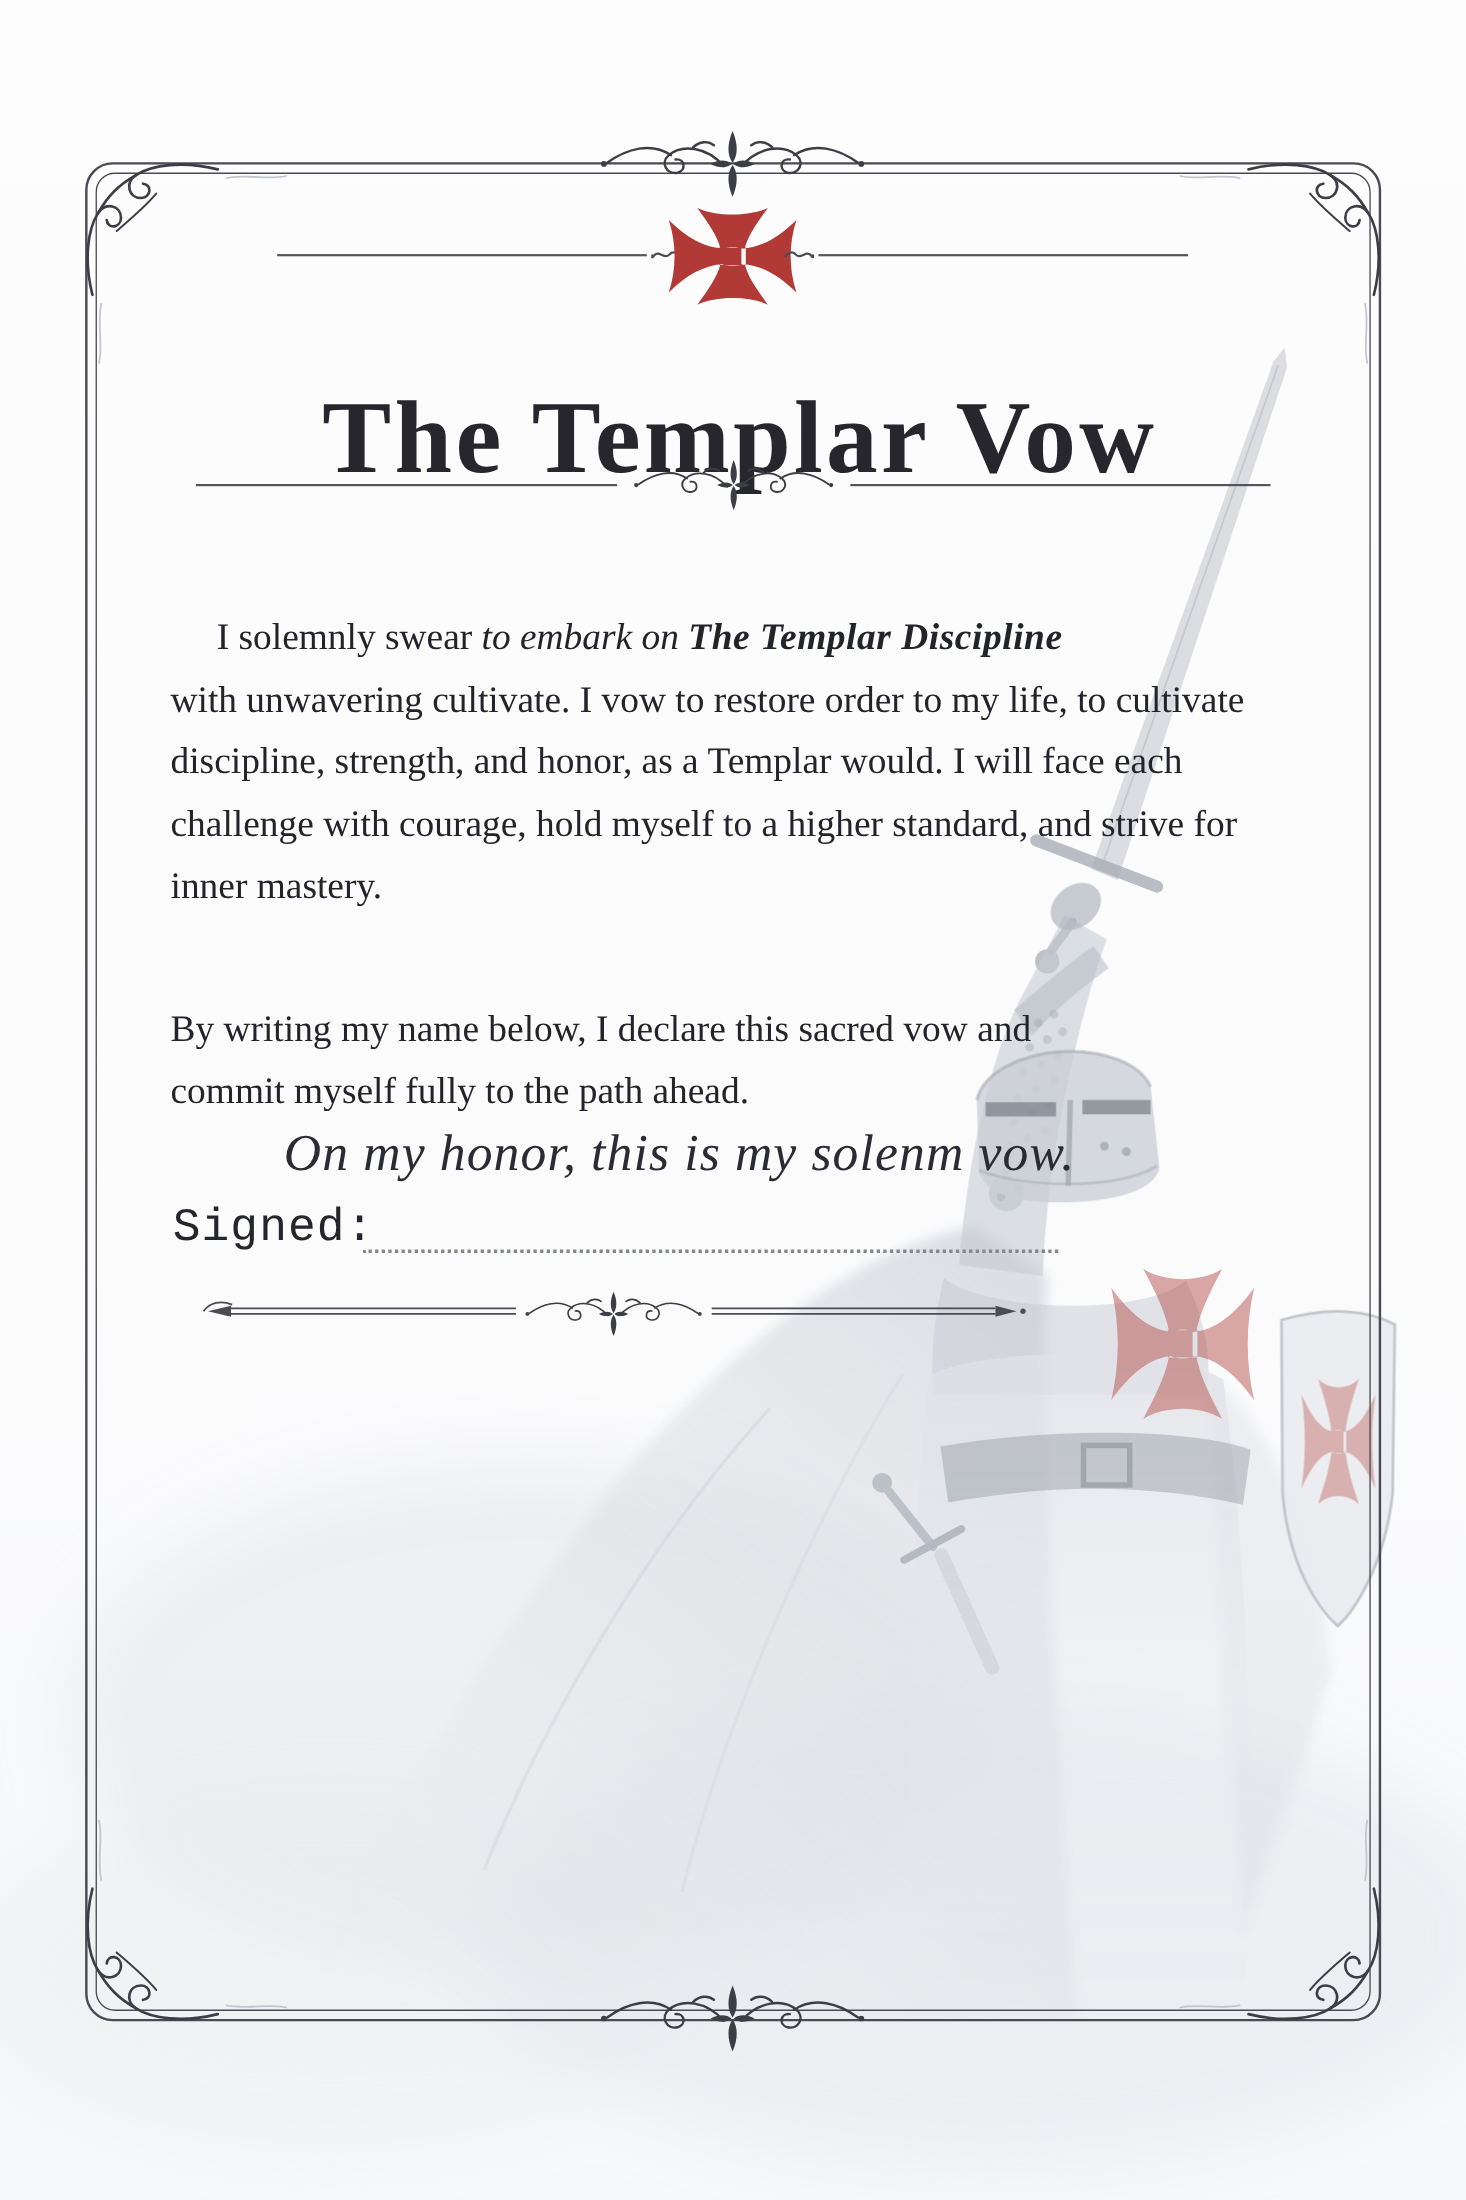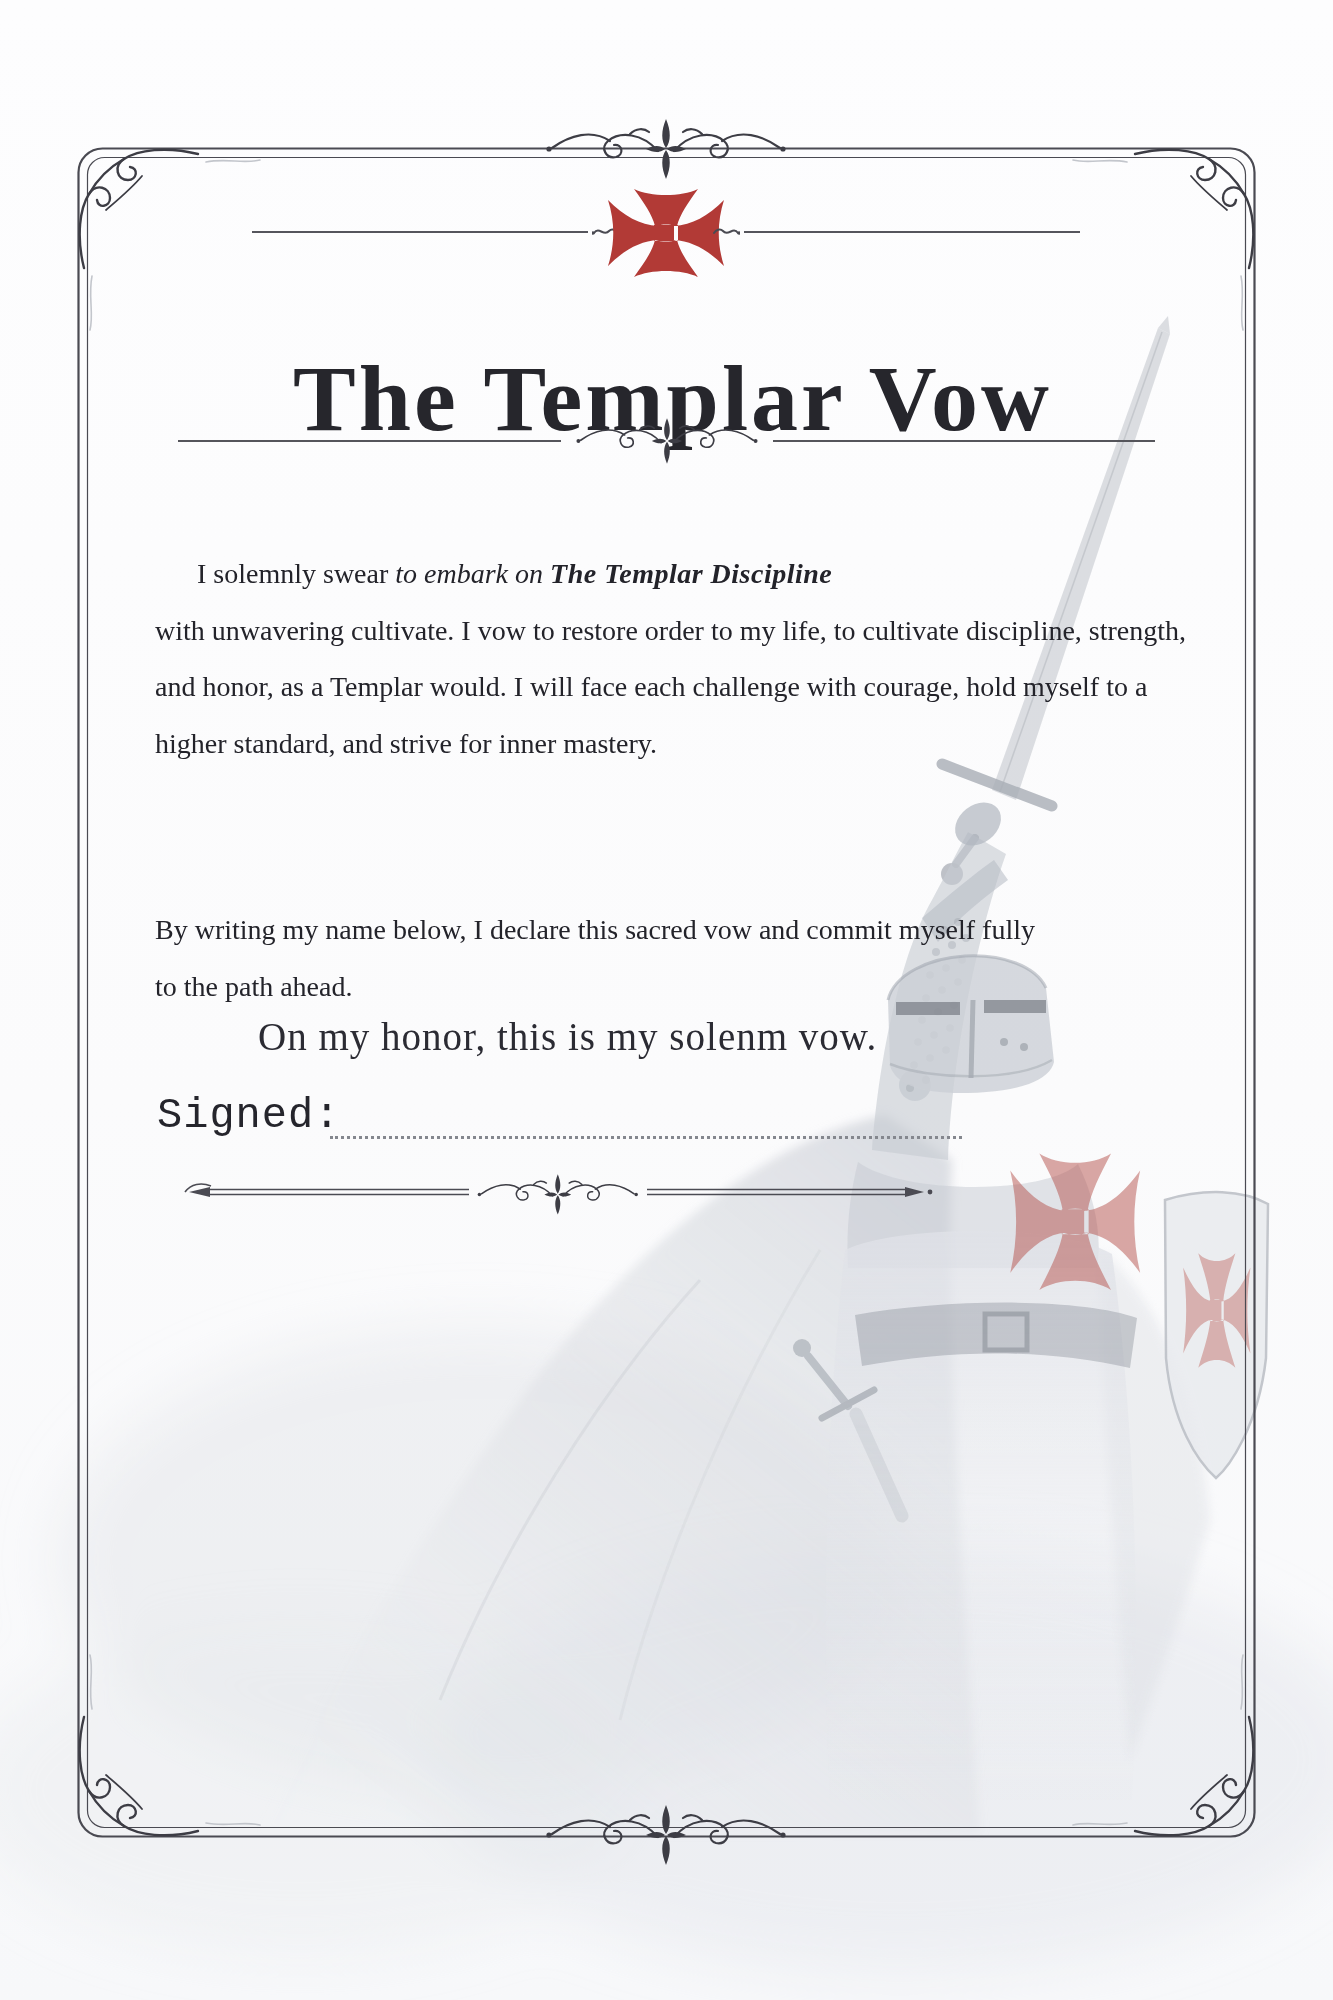--- a/index.html
+++ b/index.html
@@ -19,27 +19,27 @@
     text-align:center;font-size:94px;font-weight:700;
     letter-spacing:3px;color:#26262c;line-height:1.1;
   }
   .divider1{
     position:absolute;left:178px;right:178px;top:412px;height:58px;
     display:flex;align-items:center;
   }
   .divider1 .line{flex:1;height:1.6px;background:#55555b;}
   .para{
     position:absolute;left:155px;
-    font-size:28px;line-height:56.5px;color:#23232a;
+    font-size:34px;line-height:56.5px;color:#23232a;
   }
   .p1{top:518px;width:1035px;text-indent:42px;}
   .p2{top:874px;width:880px;}
   .honor{
     position:absolute;left:258px;top:975px;
-    font-size:39px;color:#2b2b33;letter-spacing:1px;
+    font-size:47px;font-style:italic;color:#2b2b33;letter-spacing:1px;
   }
   .it{font-style:italic;}
   .bi{font-style:italic;font-weight:700;letter-spacing:.5px;}
   .signed-label{
     position:absolute;left:157px;top:1092px;
     font-size:42px;color:#25252c;letter-spacing:1px;font-family:Liberation Mono, monospace;
   }
   .signature-line{
     position:absolute;left:330px;top:1136px;width:632px;height:0;
     border-top:3px dotted #84878e;cursor:text;

